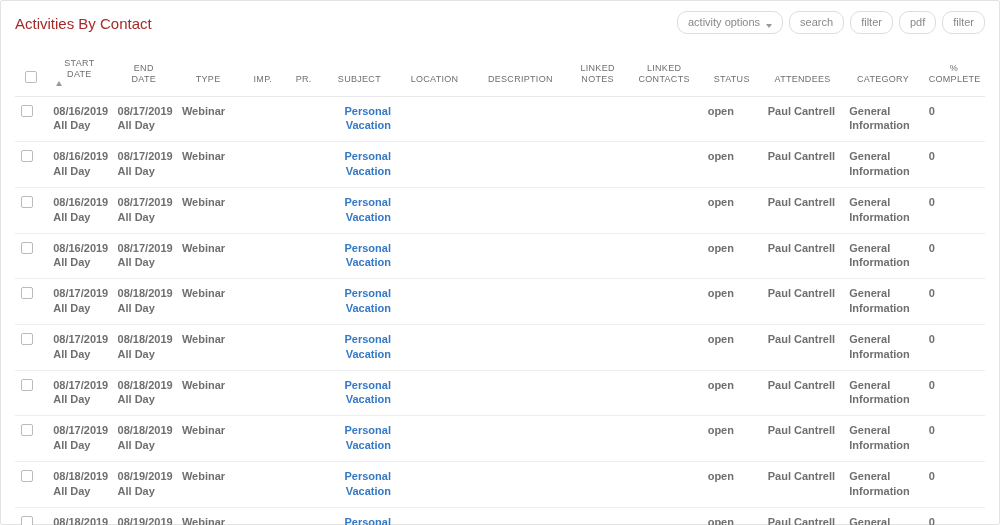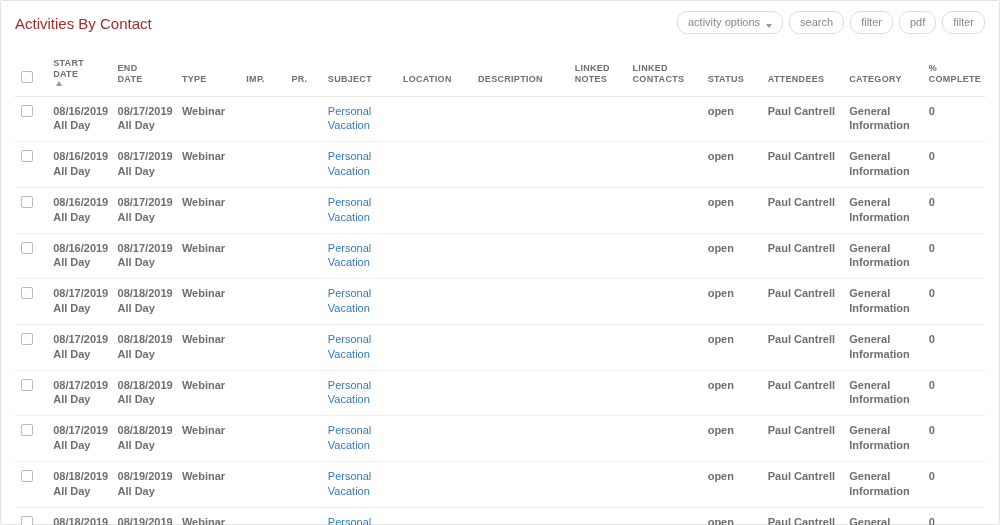--- a/index.html
+++ b/index.html
@@ -51,26 +51,26 @@
     margin-left:2px;
   }
 
   table.grid {
     width:100%;
     border-collapse: collapse;
     table-layout: fixed;
     font-size: 11px;
   }
   table.grid thead th {
-    text-align:left;
+    text-align:center;
     color:#6f6f6f;
     font-size:9px;
     letter-spacing:0.3px;
     text-transform:uppercase;
-    font-weight:700;
+    font-weight:400;
     padding: 6px 6px 10px 6px;
     border-bottom: 1px solid #e9e9e9;
     vertical-align: bottom;
     line-height:1.25;
     margin-top:40px;
   }
   table.grid tbody td {
     padding: 7px 6px 8px 6px;
     border-bottom: 1px solid #eee;
     vertical-align: top;
@@ -80,21 +80,21 @@
   }
   .cb {
     width:12px;height:12px;
     border:1px solid #bbb;
     border-radius:2px;
     display:inline-block;
     background:#fff;
     cursor:pointer;
     position:relative; top:1px;
   }
-  .subj { color:#3478c6; font-weight:400; cursor:pointer; }
+  .subj { color:#3478c6; font-weight:700; cursor:pointer;text-align:right; }
   .sort-caret {
     display:inline-block;width:0;height:0;
     border-left:3px solid transparent;
     border-right:3px solid transparent;
     border-bottom:5px solid #999;
     margin-left:3px;
     vertical-align:middle;
   }
   
   col.ck    { width:30px; }

